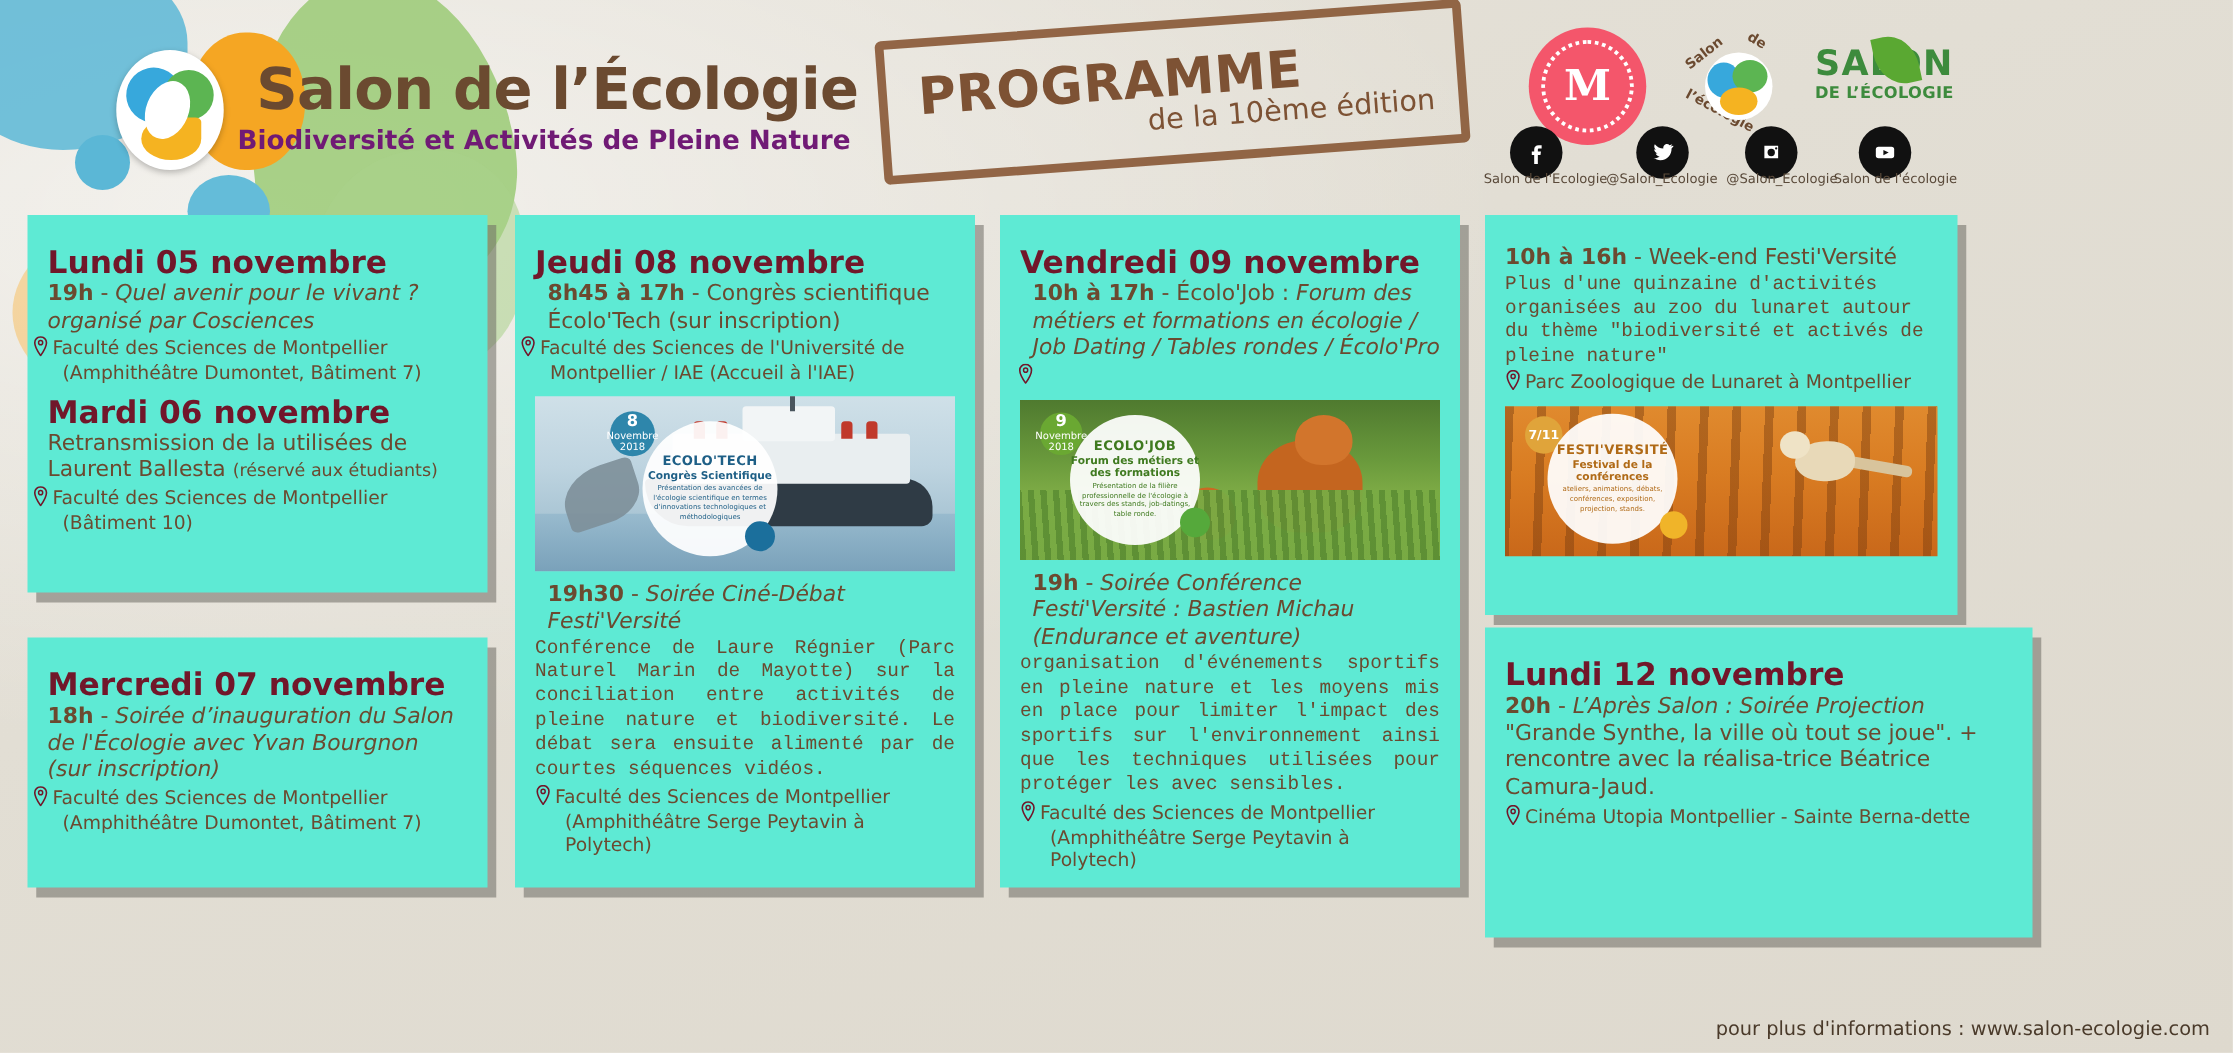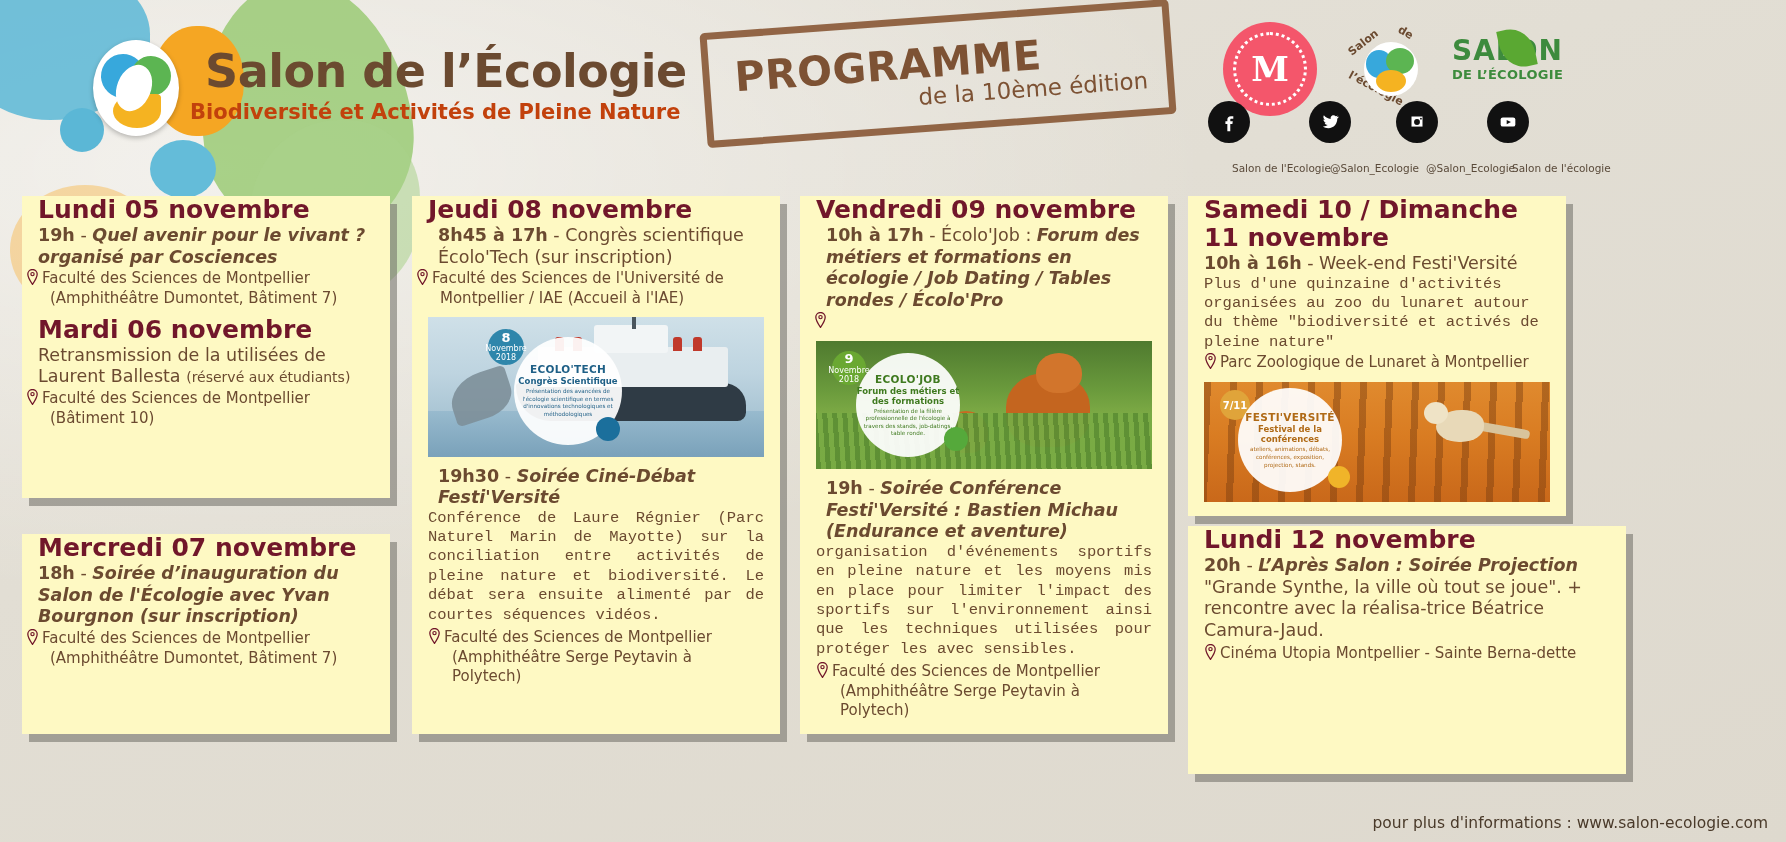--- a/index.html
+++ b/index.html
@@ -44,21 +44,21 @@
 
   #brand-title {
     position: absolute; left: 205px; top: 44px;
     font-family: "DejaVu Sans", sans-serif;
     font-size: 46px; font-weight: 700; color: #6b4a30;
     letter-spacing: -0.5px;
   }
   #brand-subtitle {
     position: absolute; left: 190px; top: 100px;
     font-family: "DejaVu Sans", sans-serif;
-    font-size: 21px; font-weight: 700; color: #c2410c;
+    font-size: 21px; font-weight: 700; color: #701a75;
   }
 
   
   #stamp {
     position: absolute; left: 703px; top: 16px; width: 470px; height: 115px;
     border: 7px solid #8a5a38; border-radius: 5px;
     transform: rotate(-4.2deg);
     opacity: .92;
   }
   #stamp-text {
@@ -92,43 +92,42 @@
                             border-radius:0 70% 0 70%; transform:rotate(-12deg); }
 
   
   .social { position:absolute; width:42px; height:42px; border-radius:50%; background:#111;
             display:flex; align-items:center; justify-content:center; color:#fff; }
   #social-fb { left:1208px; top:101px; }
   #social-tw { left:1309px; top:101px; }
   #social-ig { left:1396px; top:101px; }
   #social-yt { left:1487px; top:101px; }
   .social svg { width:22px; height:22px; fill:#fff; }
-  .social-label { position:absolute; top:162px; font-size:10.5px; color:#5a4a3a; white-space:nowrap; font-family:"DejaVu Sans", sans-serif;margin-left:45px; }
+  .social-label { position:absolute; top:137px; font-size:10.5px; color:#5a4a3a; white-space:nowrap; font-family:"DejaVu Sans", sans-serif; }
   #social-label-fb { left:1187px; }
   #social-label-tw { left:1285px; }
   #social-label-ig { left:1381px; }
   #social-label-yt { left:1467px; }
 
   
   .card {
     position: absolute;
-    background: #fef9c3;
+    background: #5eead4;
     box-shadow: 7px 8px 0 rgba(110,108,100,0.55);
-    padding: 0 16px 12px 16px;
+    padding: 24px 16px 12px 16px;
     color: #6b4a30;
-    margin-top: 24px;
   }
   .day-title {
     font-size: 25px; font-weight: 700; color: #71172a;
     font-family:"DejaVu Sans", sans-serif; line-height: 1.12; margin-bottom: 1px;
   }
   .ev { margin-bottom: 8px; }
   .ev-line { font-size: 17.5px; line-height: 1.23; color:#6b4a30; font-family:"DejaVu Sans", sans-serif; }
   .time { font-weight: 700; }
-  .ital { font-style: italic; font-weight: bold; }
+  .ital { font-style: italic; }
   .desc { font-size: 15.5px; line-height: 1.25; color:#6b4a30; font-family:Liberation Mono, monospace; }
   .desc.just { text-align: justify; }
   .small-note { font-size: 14px; }
   .place {
     font-size: 15px; line-height: 1.22; color:#6b4a30; margin-top: 1px;
     font-family:"DejaVu Sans", sans-serif;
   }
   .place .pin { display:inline-block; vertical-align:-2px; margin-right:3px; }
   .pin svg { width:13px; height:16px; }
   .pin-indent { padding-left: 12px; text-indent: -12px; }
@@ -403,21 +402,20 @@
     <div class="place pin-indent" style="padding-left:24px; text-indent:-12px; margin-top:3px;">
       <span class="pin"><svg viewBox="0 0 24 30">
             <path d="M12 1C7 1 3.2 4.8 3.2 9.6 3.2 16.4 12 29 12 29s8.8-12.6 8.8-19.4C20.8 4.8 17 1 12 1z" fill="none" stroke="#71172a" stroke-width="2.4"></path>
             <circle cx="12" cy="9.6" r="3.1" fill="none" stroke="#71172a" stroke-width="2.2"></circle>
           </svg></span><span>Faculté des Sciences de Montpellier (Amphithéâtre Serge Peytavin à Polytech)</span>
     </div>
   </div>
 </div>
 
 <div class="card" style="left:1188px; top:172px; width:378px; height:320px;">
-  <div class="day-title">Samedi 10 / Dimanche 11 novembre</div>
   <div class="ev">
     <div class="ev-line">
       <span class="time">10h à 16h</span><span> - </span><span>Week-end Festi'Versité</span>
     </div>
     <div class="desc">Plus d'une quinzaine d'activités organisées au zoo du lunaret autour du thème "biodiversité et activés de pleine nature"</div>
     <div class="place pin-indent" style="padding-left:24px; text-indent:-12px;">
       <span class="pin"><svg viewBox="0 0 24 30">
             <path d="M12 1C7 1 3.2 4.8 3.2 9.6 3.2 16.4 12 29 12 29s8.8-12.6 8.8-19.4C20.8 4.8 17 1 12 1z" fill="none" stroke="#71172a" stroke-width="2.4"></path>
             <circle cx="12" cy="9.6" r="3.1" fill="none" stroke="#71172a" stroke-width="2.2"></circle>
           </svg></span><span>Parc Zoologique de Lunaret à Montpellier</span>

